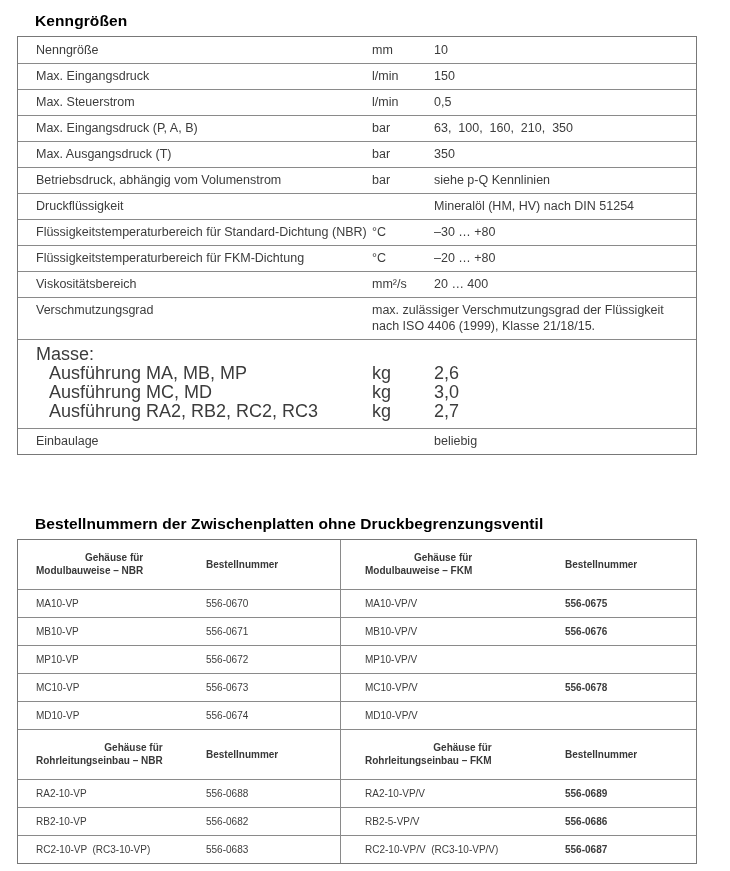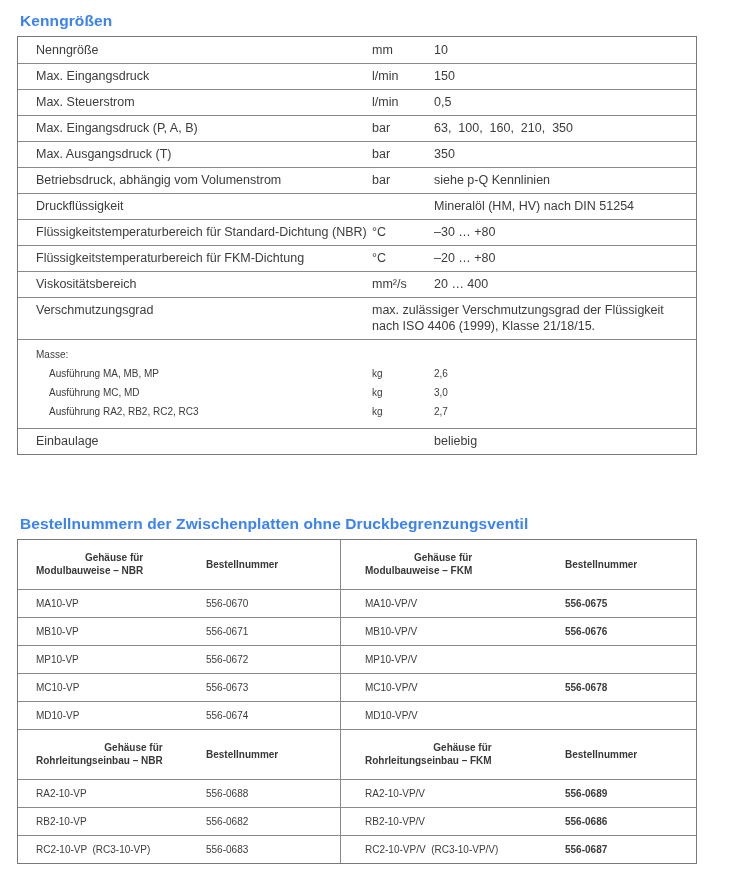--- a/index.html
+++ b/index.html
@@ -5,42 +5,42 @@
   html, body { margin: 0; padding: 0; background: #ffffff; }
   body {
     width: 730px; height: 871px; overflow: hidden;
     font-family: "Liberation Sans", sans-serif;
     color: #3c3c3c;
     -webkit-font-smoothing: antialiased;
   }
   .page { padding: 10px 16px 0 17px; }
 
   .section-title {
-    font-size: 15.5px; font-weight: bold; color: #3b82f6;
-    margin: 2px 0 6px 3px; letter-spacing: 0.1px;
+    font-size: 15.5px; font-weight: bold; color: #000000;
+    margin: 2px 0 6px 18px; letter-spacing: 0.1px;
   }
 
   
   .spec-table { width: 680px; border: 1.5px solid #787878; box-sizing: border-box; }
   .spec-row {
     display: flex; align-items: center;
     min-height: 26px; padding: 0 10px 0 18px;
     font-size: 12.5px; line-height: 1.3;
     border-top: 1.5px solid #8a8a8a;
     box-sizing: border-box;
   }
   .spec-row:first-child { border-top: none; }
   .spec-label { flex: 1 1 auto; padding: 3px 4px 3px 0; }
   .spec-unit  { width: 62px; flex: 0 0 62px; white-space: pre-wrap; }
   .spec-value { width: 252px; flex: 0 0 252px; white-space: pre-wrap; }
   .spec-span  { width: 314px; flex: 0 0 314px; white-space: pre-wrap; padding: 4px 0; }
   .row-top { align-items: flex-start; gap: 17px; }
   .row-top .spec-label { padding-top: 4px; }
 
-  .masse-row { display: block; padding: 5px 10px 7px 18px; border-top: 1.5px solid #8a8a8a; font-size: 10px; }
+  .masse-row { display: block; padding: 5px 10px 7px 18px; border-top: 1.5px solid #8a8a8a; font-size: 18px; }
   .masse-head { line-height: 19px; }
   .masse-line { display: flex; line-height: 19px; align-items: flex-end; }
   .masse-sublabel { flex: 1 1 auto; padding-left: 13px; }
 
   
   .order-section { margin-top: 60px; }
   .order-table { width: 680px; border: 1.5px solid #787878; box-sizing: border-box; }
   .order-row {
     display: grid;
     grid-template-columns: 188px 134px 225px 1fr;
@@ -201,21 +201,21 @@
 
       <div class="order-row">
         <div class="oc c1">RA2-10-VP</div>
         <div class="oc c2">556-0688</div>
         <div class="oc c3">RA2-10-VP/V</div>
         <div class="oc c4">556-0689</div>
       </div>
       <div class="order-row">
         <div class="oc c1">RB2-10-VP</div>
         <div class="oc c2">556-0682</div>
-        <div class="oc c3">RB2-10-VP/V</div>
+        <div class="oc c3">RB2-5-VP/V</div>
         <div class="oc c4">556-0686</div>
       </div>
       <div class="order-row">
         <div class="oc c1">RC2-10-VP  (RC3-10-VP)</div>
         <div class="oc c2">556-0683</div>
         <div class="oc c3">RC2-10-VP/V  (RC3-10-VP/V)</div>
         <div class="oc c4">556-0687</div>
       </div>
 
     </div>

